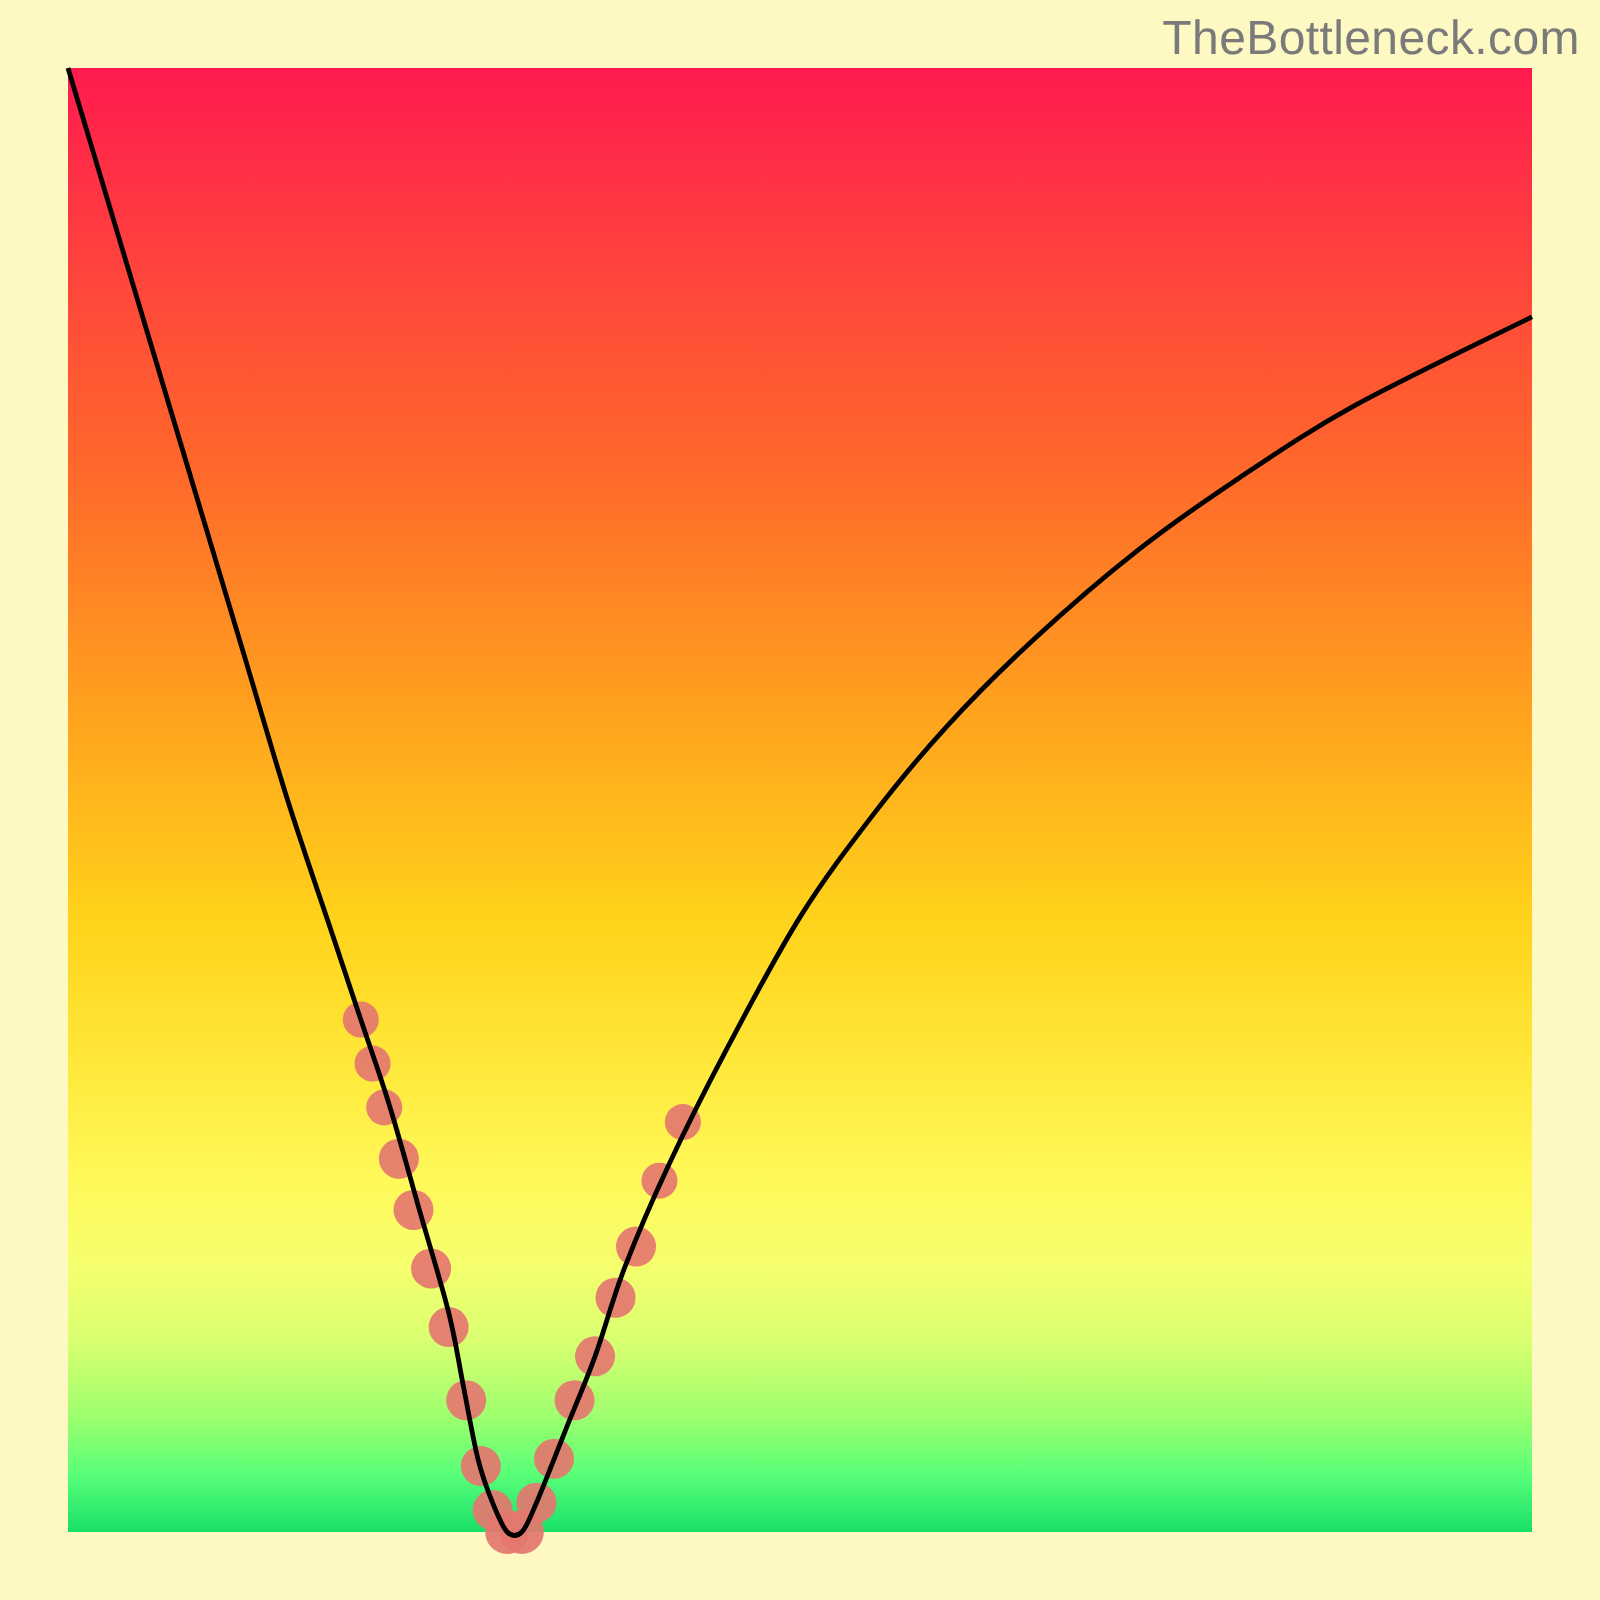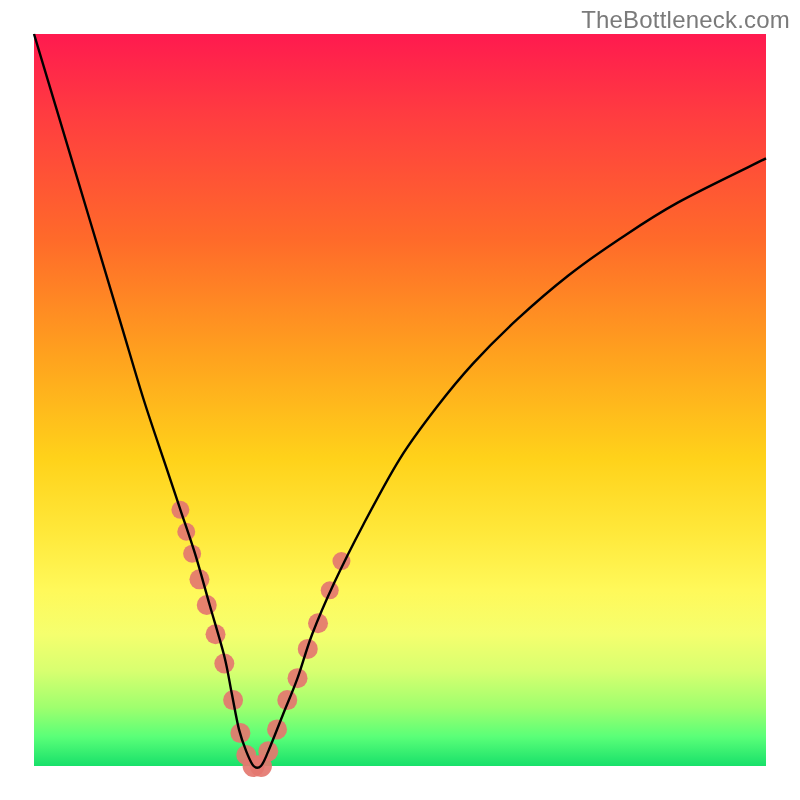--- a/index.html
+++ b/index.html
@@ -10,21 +10,21 @@
     background: #000;
     overflow: hidden;
     font-family: Arial, Helvetica, sans-serif;
   }
   .frame {
     position: absolute;
     left: 0;
     top: 0;
     width: 800px;
     height: 800px;
-    background: #ffffff;
+    background: #fef9c3;
   }
   .plot {
     position: absolute;
     left: 34px;
     top: 34px;
     width: 732px;
     height: 732px;
     background: linear-gradient(to bottom,
       #ff1a4f 0%,
       #ff3f3f 12%,

